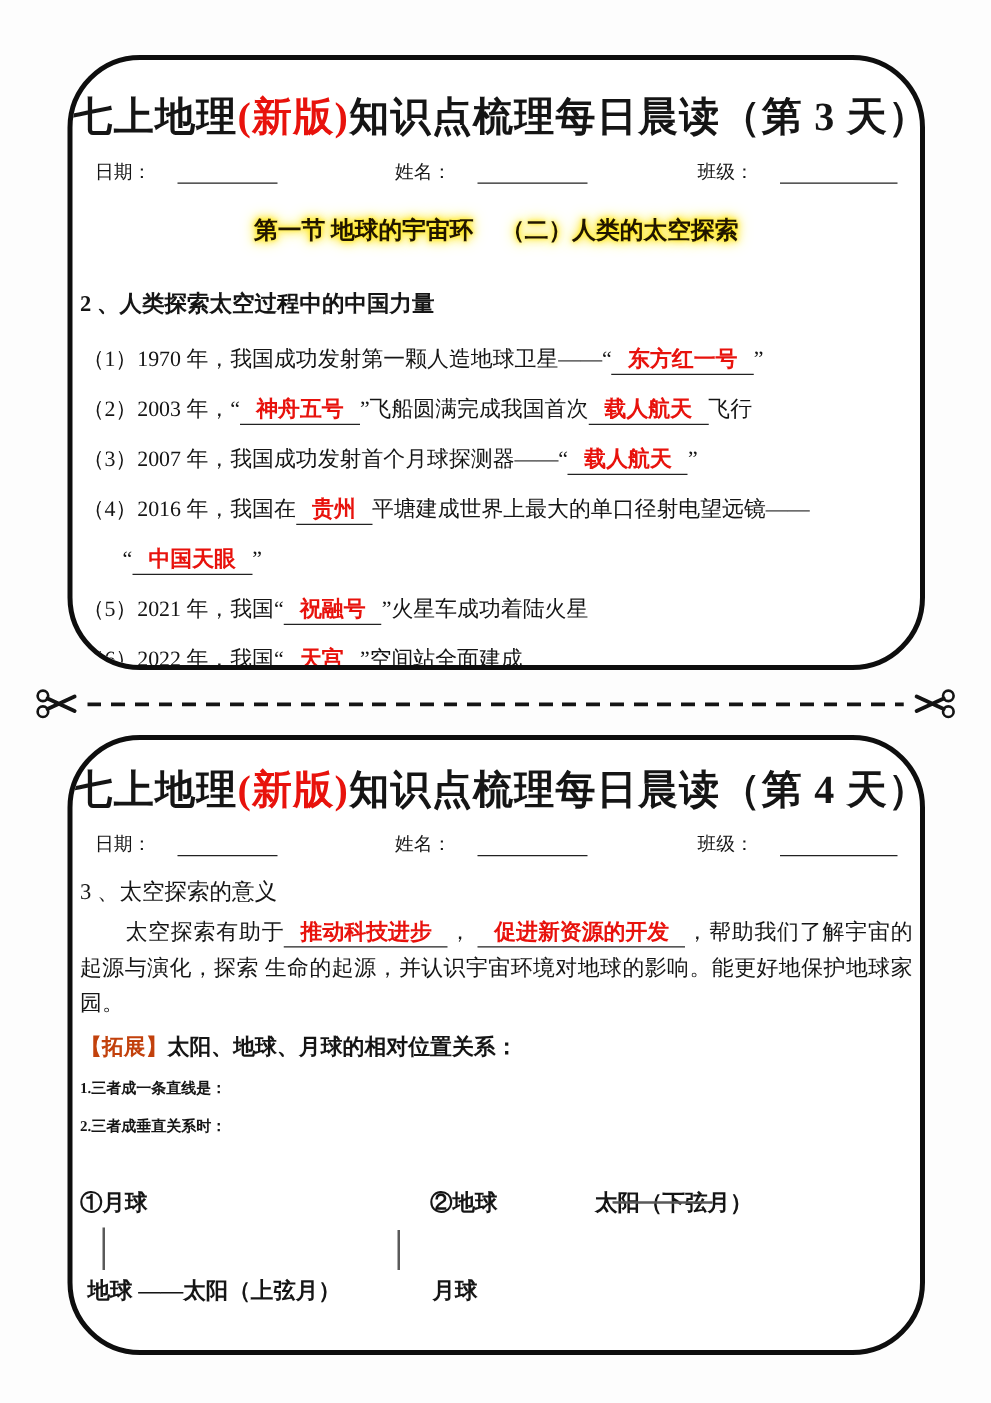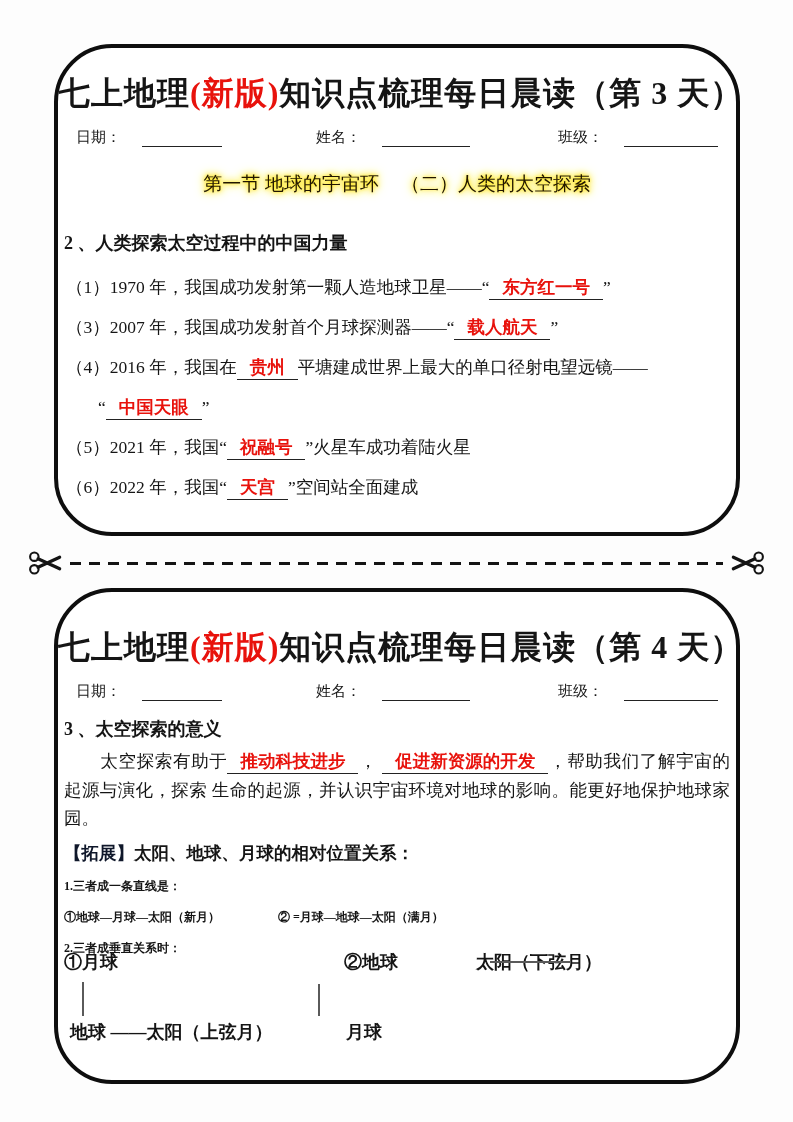--- a/index.html
+++ b/index.html
@@ -22,50 +22,50 @@
     margin-top:24px; text-align:center;
     font-size:32px; font-weight:bold; letter-spacing:1px;
     white-space:nowrap;
   }
   .meta-row {
     margin-top:12px; display:flex; justify-content:center; align-items:flex-end;
     gap:21px; font-size:15px;
   }
   .section-heading {
     margin-top:24px; text-align:center;
-    font-size:19px; font-weight:normal; color:#201500;
+    font-size:19px; font-weight:bold; color:#201500;
     text-shadow:0 0 3px #ffe71c, 0 0 6px #ffe71c, 0 0 9px #ffe71c, 0 0 12px #ffec55;
   }
   .subheading { margin-top:34px; padding-left:6px; font-size:18px; font-weight:bold; }
   .item-list { margin-top:12px; padding-left:8px; font-size:17.5px; }
   .item-line { line-height:40px; white-space:nowrap; }
 
   .seg { display:inline; }
   .seg-answer {
     display:inline-block; color:#e8120c; font-weight:bold;
     padding:0 13px; border-bottom:1.6px solid #222; line-height:1.25;
     text-align:right;
   }
   .seg-red { color:#e8120c; }
-  .seg-blue { color:#0f172a; font-weight:bold; }
+  .seg-blue { color:#c2410c; font-weight:bold; }
   .seg-blank { display:inline-block; border-bottom:1.5px solid #222; height:1.05em; }
   .seg-gap { display:inline-block; }
 
   .divider {
     position:absolute; left:28px; right:28px; top:548px; height:30px;
     display:flex; align-items:center;
   }
   .dash-line {
     flex:1; height:3px; margin:0 4px;
     background:repeating-linear-gradient(to right,#141414 0 11px,transparent 11px 19px);
   }
   .scissors { width:38px; height:30px; flex:0 0 auto; }
   .scissors.right { transform:scaleX(-1); }
 
-  .h3 { margin-top:16px; padding-left:6px; font-size:18px; font-weight:bold; }
+  .h3 { margin-top:16px; padding-left:6px; font-size:18px; font-weight:normal; }
   .para { margin-top:6px; padding:0 6px; font-size:17.5px; line-height:28.5px; text-align:justify; }
   .expand-line { margin-top:7px; padding-left:6px; font-size:17.5px; font-weight:bold; line-height:26px; }
   .b-line { margin-top:9px; padding-left:6px; font-size:12px; font-weight:bold; line-height:22px; white-space:nowrap; }
 
   .diagram { position:absolute; left:0; top:0; width:100%; height:100%; }
   .diagram .dtxt { position:absolute; font-size:18px; font-weight:bold; white-space:nowrap; }
   .vline { position:absolute; width:2px; background:#5a5a5a; }
   .hline { position:absolute; height:2px; background:#5a5a5a; }
 </style>
 </head>
@@ -80,20 +80,21 @@
       <span class="seg">姓名：</span>
       <span class="seg seg-blank" style="width: 88px;"></span>
       <span class="seg seg-gap" style="width: 46px;"></span>
       <span class="seg">班级：</span>
       <span class="seg seg-blank" style="width: 94px;"></span>
     </div>
   <div class="section-heading"><span class="seg">第一节 地球的宇宙环</span><span class="seg seg-gap" style="width: 22px;"></span><span class="seg">（二）人类的太空探索</span></div>
   <div class="subheading">2 、人类探索太空过程中的中国力量</div>
   <div class="item-list">
     <div class="item-line"><span class="seg">（1）1970 年，我国成功发射第一颗人造地球卫星——“</span><span class="seg seg-answer">东方红一号</span><span class="seg">”</span></div>
+    <div class="item-line"><span class="seg">（2）2003 年，“</span><span class="seg seg-answer">神舟五号</span><span class="seg">”飞船圆满完成我国首次</span><span class="seg seg-answer">载人航天</span><span class="seg">飞行</span></div>
     <div class="item-line"><span class="seg">（3）2007 年，我国成功发射首个月球探测器——“</span><span class="seg seg-answer">载人航天</span><span class="seg">”</span></div>
     <div class="item-line"><span class="seg">（4）2016 年，我国在</span><span class="seg seg-answer">贵州</span><span class="seg">平塘建成世界上最大的单口径射电望远镜——</span></div>
     <div class="item-line"><span class="seg seg-gap" style="width: 32px;"></span><span class="seg">“</span><span class="seg seg-answer">中国天眼</span><span class="seg">”</span></div>
     <div class="item-line"><span class="seg">（5）2021 年，我国“</span><span class="seg seg-answer">祝融号</span><span class="seg">”火星车成功着陆火星</span></div>
     <div class="item-line"><span class="seg">（6）2022 年，我国“</span><span class="seg seg-answer">天宫</span><span class="seg">”空间站全面建成</span></div>
   </div>
 </section>
 
 <div class="divider">
   <svg class="scissors" viewBox="0 0 36 28">
@@ -103,36 +104,35 @@
   </svg>
   <div class="dash-line"></div>
   <svg class="scissors right" viewBox="0 0 36 28">
     <circle cx="6" cy="8" r="4" fill="none" stroke="#141414" stroke-width="2"></circle>
     <circle cx="6" cy="20" r="4" fill="none" stroke="#141414" stroke-width="2"></circle>
     <path d="M9.5 10 L30 19.5 M9.5 18 L30 8.5" fill="none" stroke="#141414" stroke-width="3" stroke-linecap="round"></path>
   </svg>
 </div>
 
 <section class="card card2">
-  <h1 class="doc-title" style="margin-top:34px;"><span class="seg">七上地理</span><span class="seg seg-red">(新版)</span><span class="seg">知识点梳理每日晨读（第 4 天）</span></h1>
+  <h1 class="doc-title" style="margin-top:18px;"><span class="seg">七上地理</span><span class="seg seg-red">(新版)</span><span class="seg">知识点梳理每日晨读（第 4 天）</span></h1>
   <div class="meta-row">
       <span class="seg">日期：</span>
       <span class="seg seg-blank" style="width: 80px;"></span>
       <span class="seg seg-gap" style="width: 52px;"></span>
       <span class="seg">姓名：</span>
       <span class="seg seg-blank" style="width: 88px;"></span>
       <span class="seg seg-gap" style="width: 46px;"></span>
       <span class="seg">班级：</span>
       <span class="seg seg-blank" style="width: 94px;"></span>
     </div>
   <div class="h3">3 、太空探索的意义</div>
   <p class="para"><span class="seg">　　太空探索有助于</span><span class="seg seg-answer">推动科技进步</span><span class="seg">， </span><span class="seg seg-answer">促进新资源的开发</span><span class="seg">，帮助我们了解宇宙的起源与演化，探索 生命的起源，并认识宇宙环境对地球的影响。能更好地保护地球家园。</span></p>
   <div class="expand-line"><span class="seg seg-blue">【拓展】</span><span class="seg">太阳、地球、月球的相对位置关系：</span></div>
   <div class="b-line">1.三者成一条直线是：</div>
-  <div class="b-line"><span class="seg">①地球—月球—太阳（新月）</span><span class="seg seg-gap" style="width: 58px;"></span><span class="seg">② =月球—地球—太阳（满月）</span></div>
   <div class="b-line">2.三者成垂直关系时：</div>
 
   <div class="diagram">
     <span class="dtxt" style="left:6px;  top:358px;">①月球</span>
     <div class="vline" style="left:24px; top:390px; height:34px;"></div>
     <span class="dtxt" style="left:12px; top:428px;">地球 ——太阳（上弦月）</span>
 
     <span class="dtxt" style="left:286px; top:358px;">②地球</span>
     <span class="dtxt" style="left:418px; top:358px;">太阳（下弦月）</span>
     <div class="hline" style="left:432px; top:369px; width:80px;"></div>

